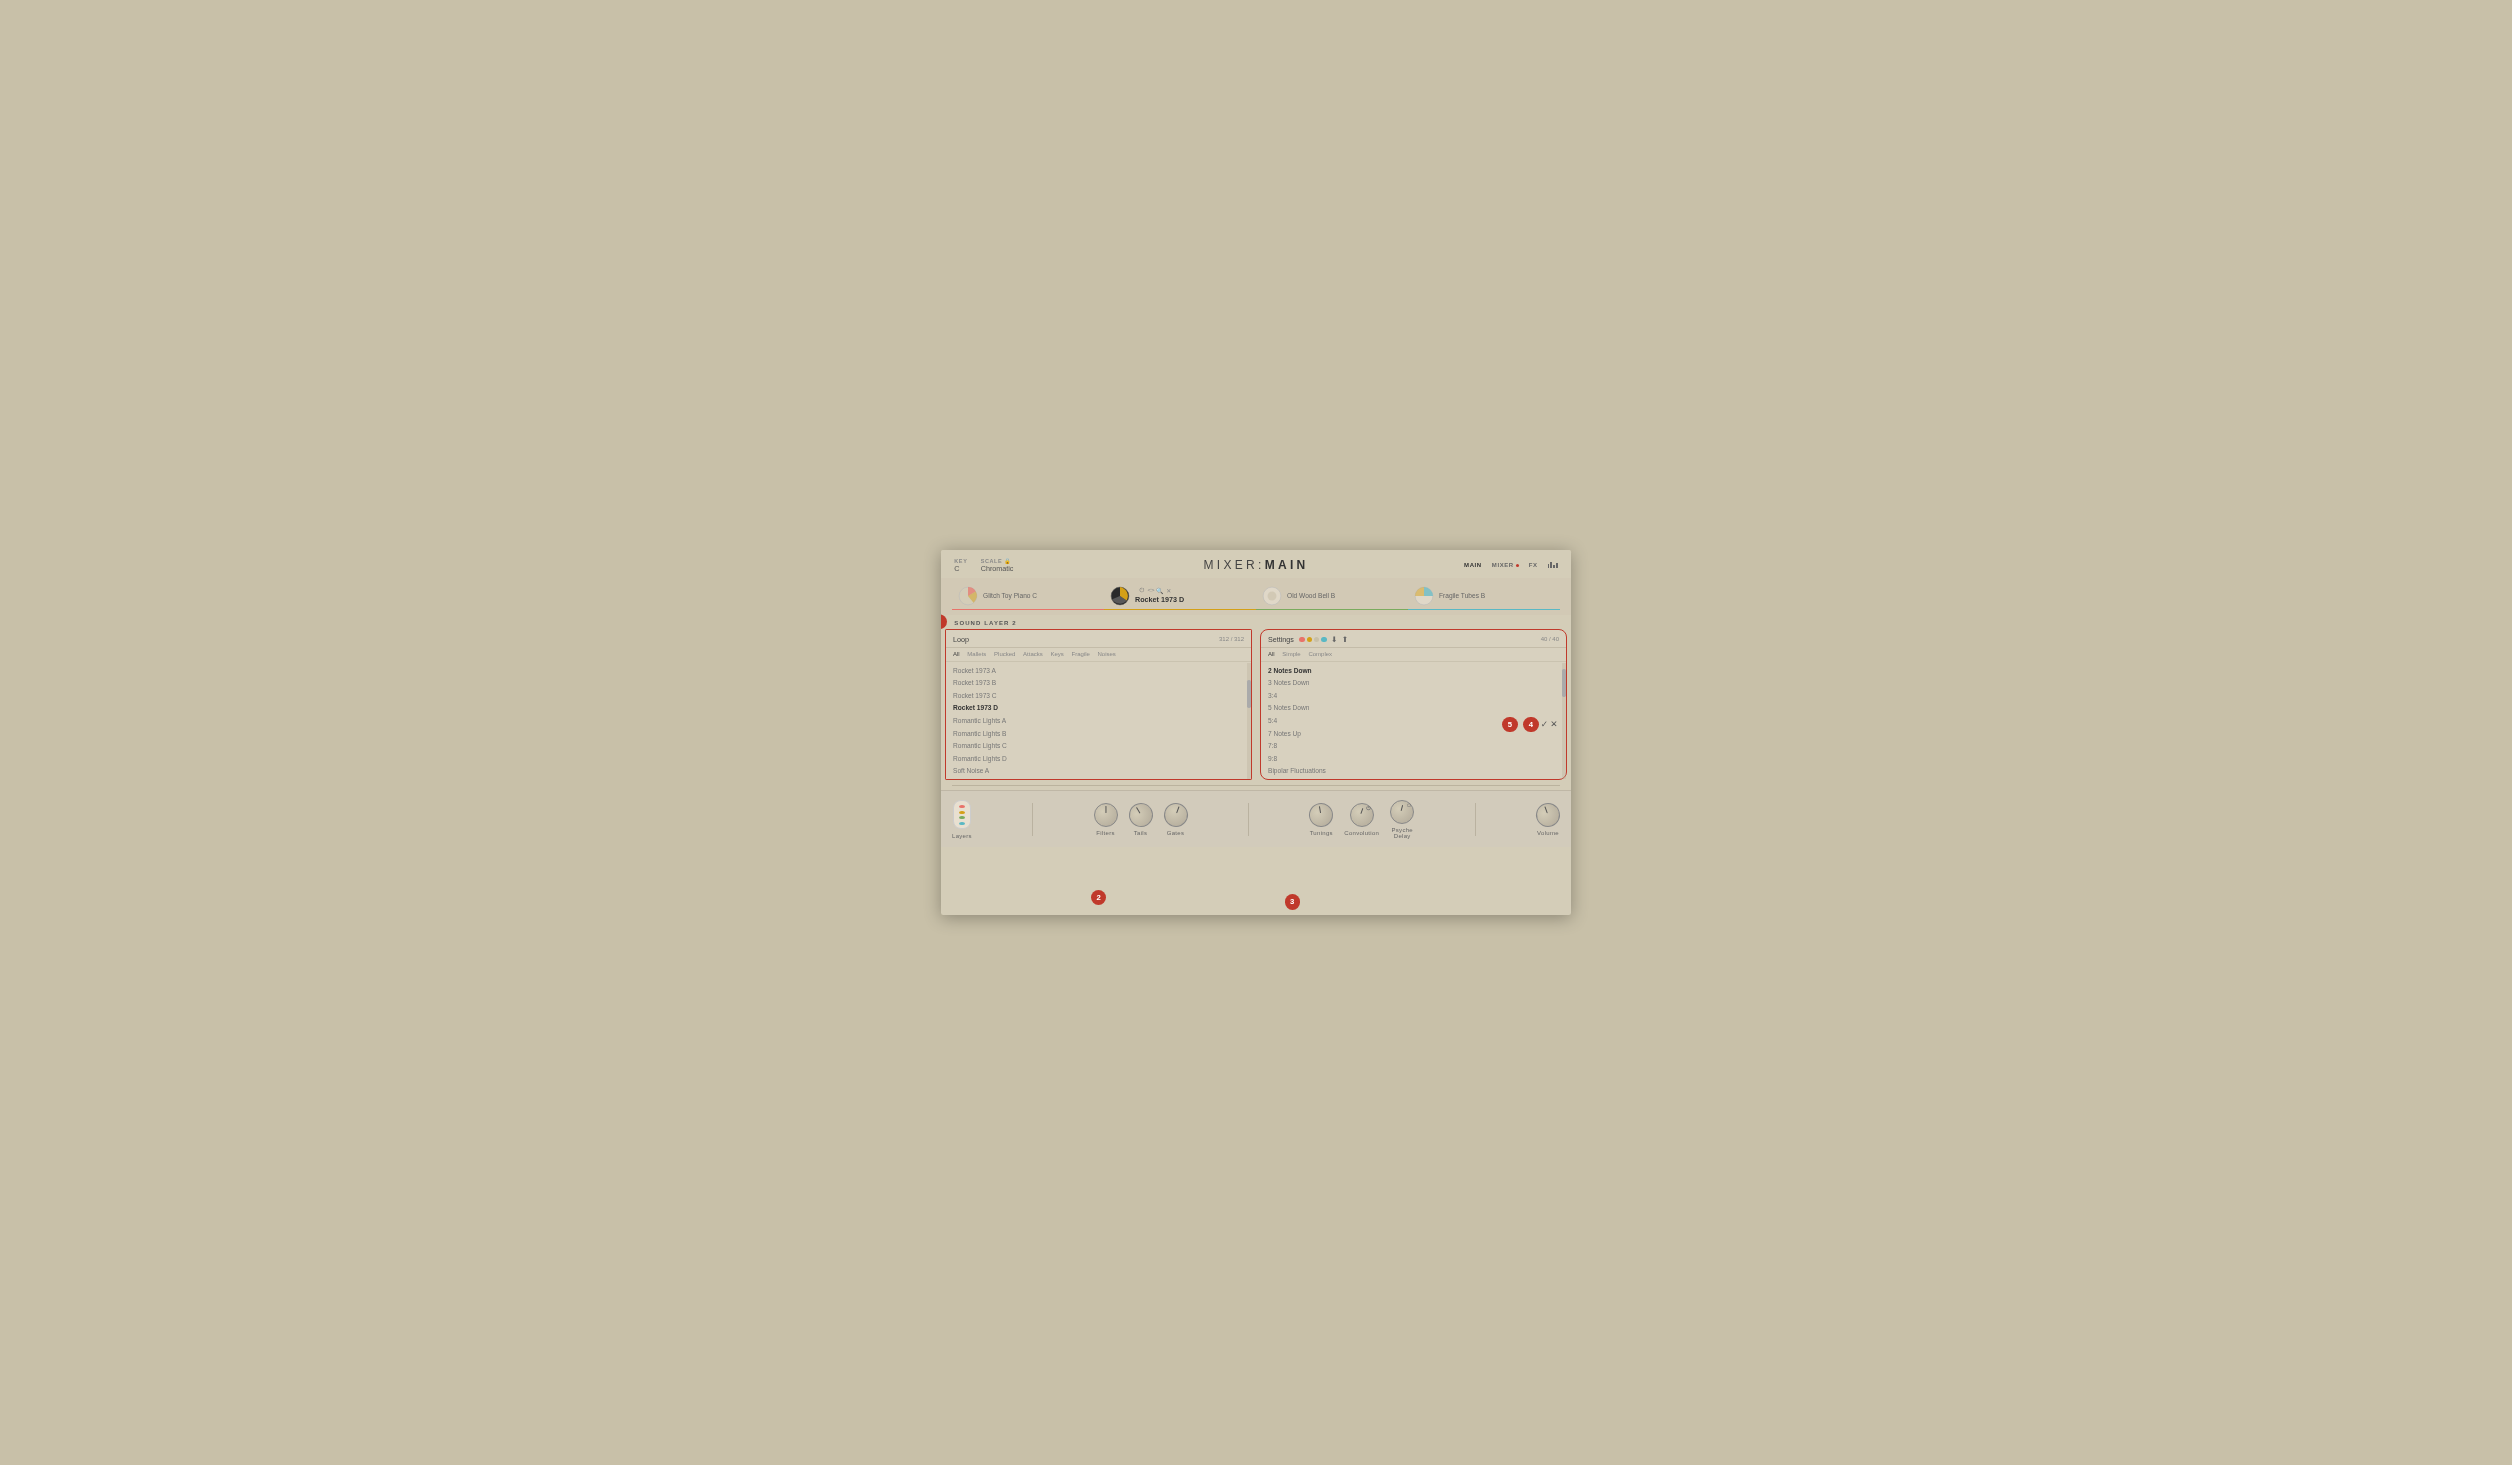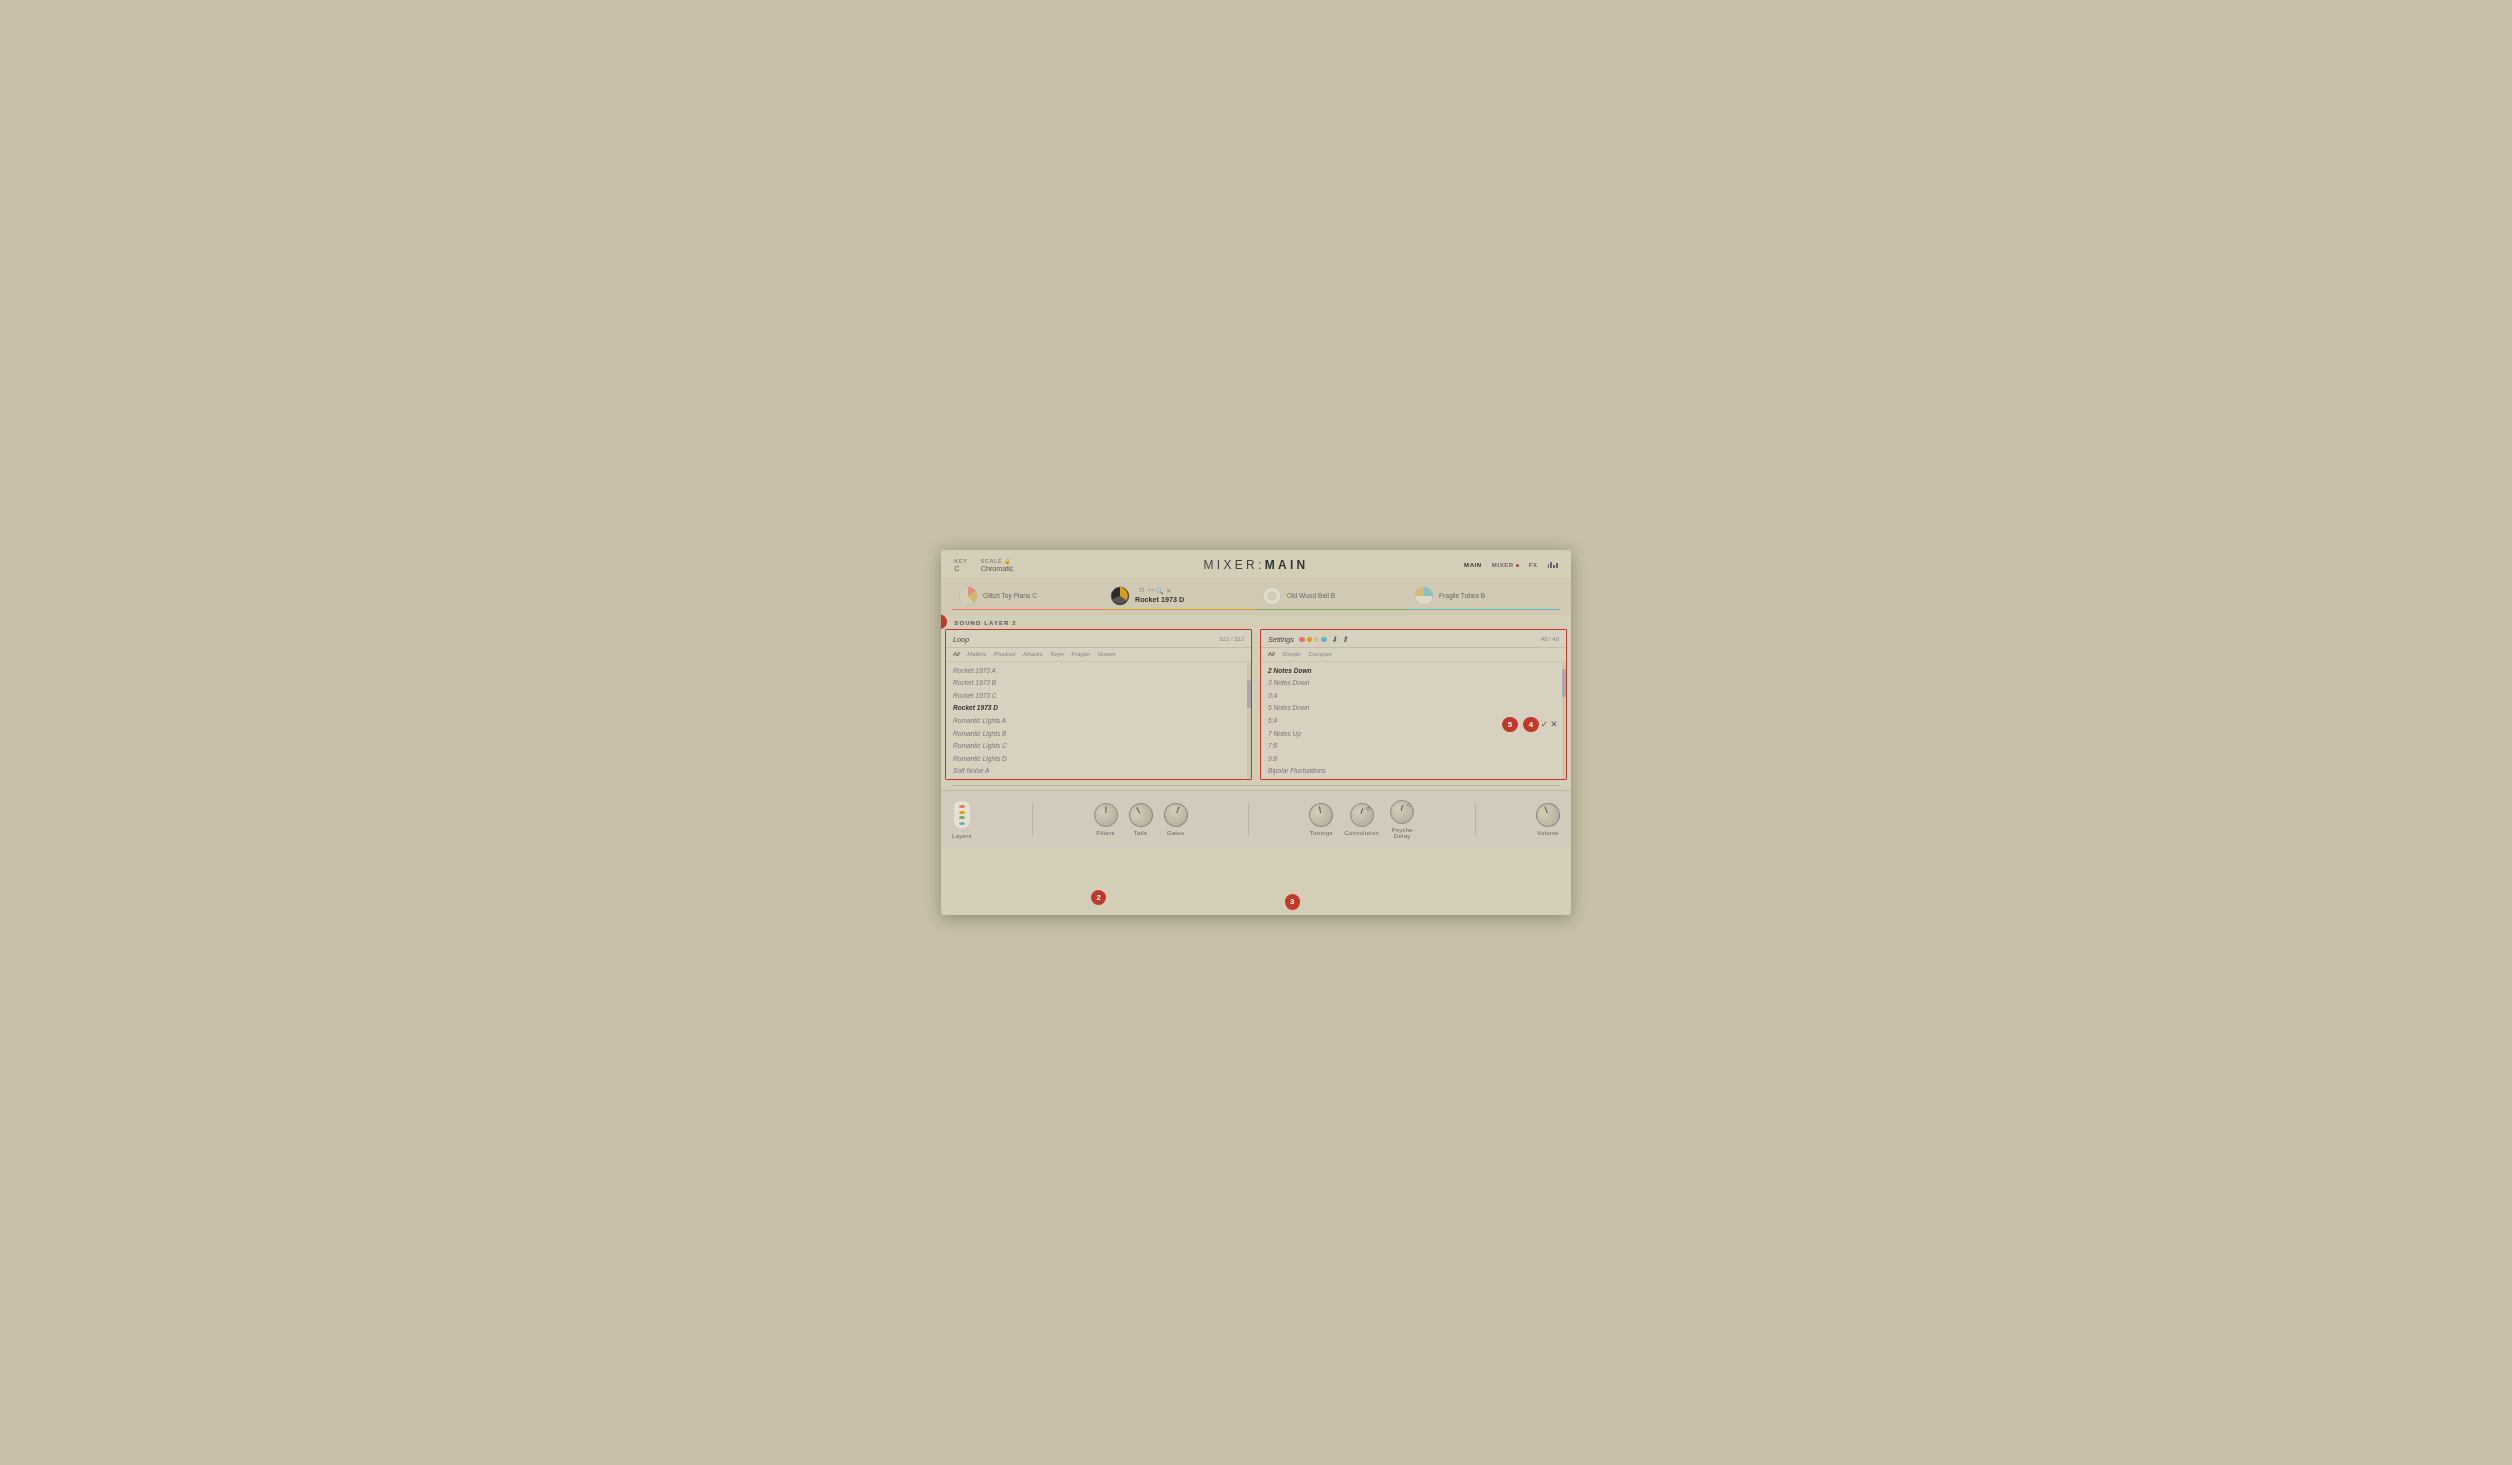--- a/index.html
+++ b/index.html
@@ -203,37 +203,36 @@
       font-size: 6px;
       letter-spacing: 1.1px;
       color: #555;
       font-weight: 600;
     }
 
     .browser-panels {
       display: flex;
       gap: 0;
       padding: 0 0 4.4px;
-      font-style: italic;
     }
 
     .panel-loop {
       flex: 1;
       border: 0.8px solid #c0392b;
       margin: 0 4.4px;
       background: rgba(220,213,198,0.5);
       border-radius: 1.1px;
     }
 
     .panel-settings {
       flex: 1;
       border: 0.8px solid #c0392b;
       margin: 0 4.4px;
       background: rgba(220,213,198,0.5);
-      border-radius: 1px;
+      border-radius: 8px;
     }
 
     .panel-top {
       display: flex;
       align-items: center;
       justify-content: space-between;
       padding: 4.4px 6.6px 3.3px;
       border-bottom: 0.6px solid rgba(150,140,120,0.3);
     }
 

